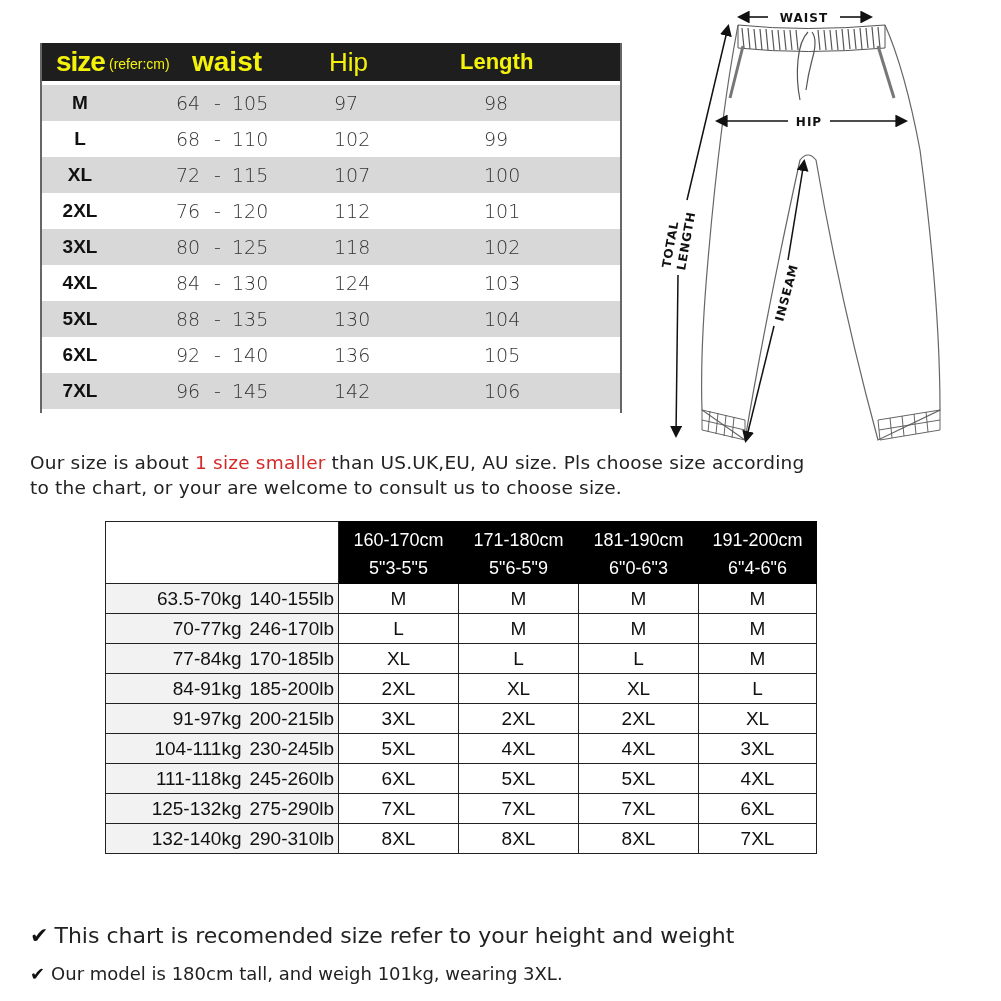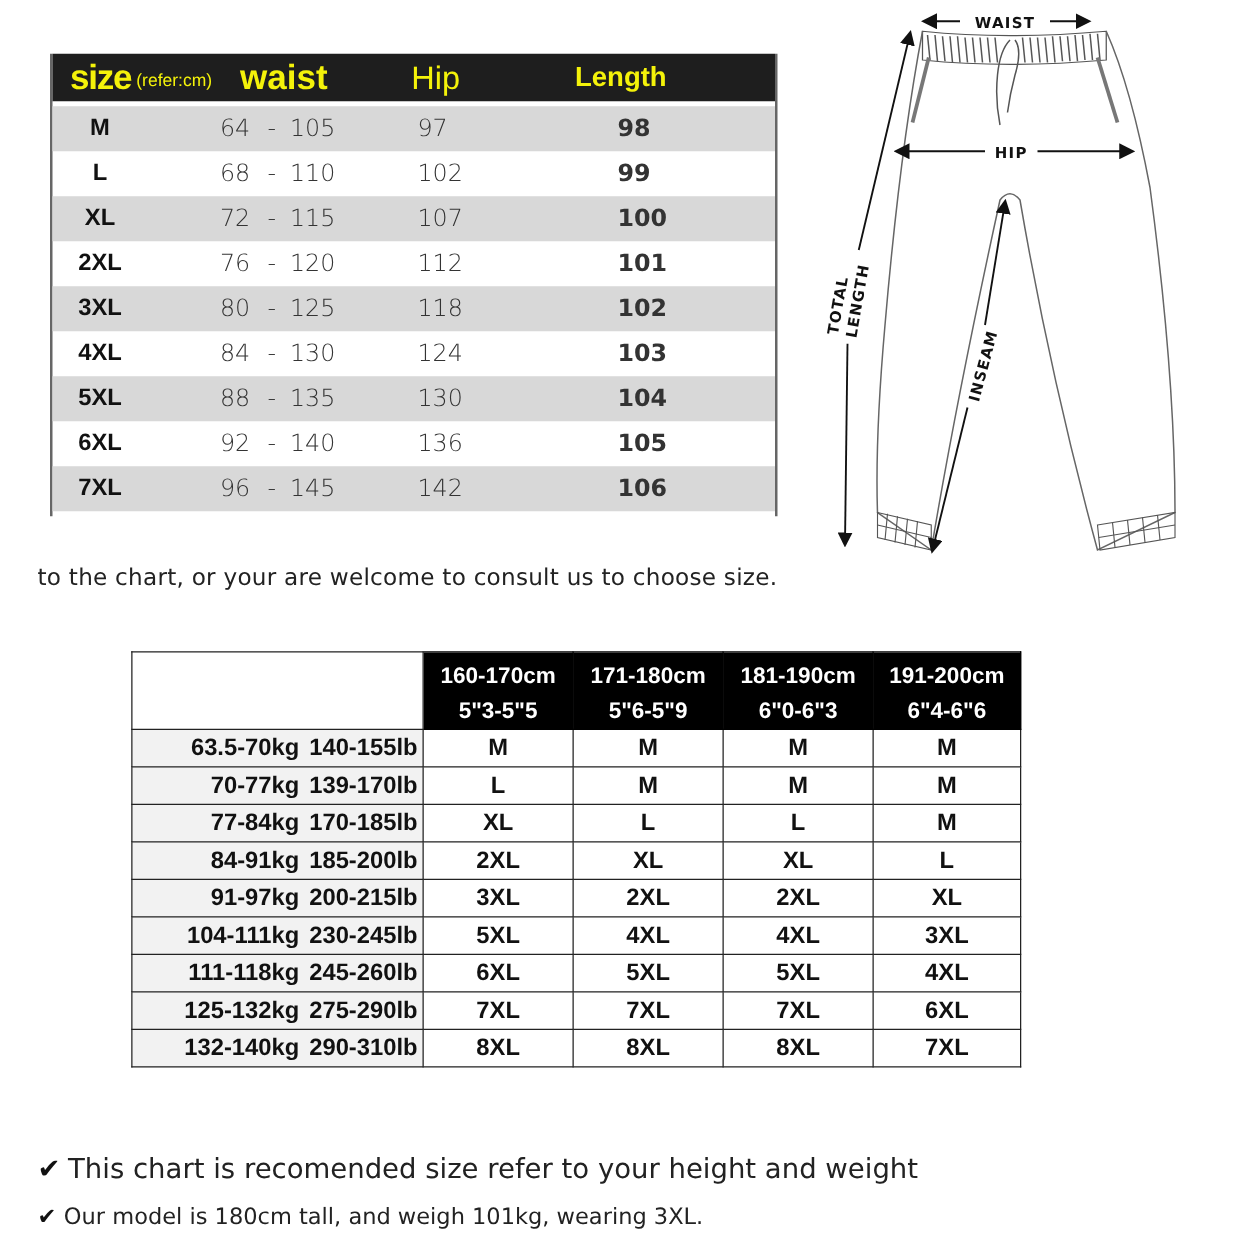--- a/index.html
+++ b/index.html
@@ -24,34 +24,34 @@
 
   #measure-table .rows { position: absolute; left: 0; top: 42px; width: 100%; }
   #measure-table .row { position: relative; height: 36px; }
   #measure-table .row.shade { background: #d8d8d8; }
   #measure-table .row span { position: absolute; top: 0; line-height: 36px; font-size: 19px; color: #333; font-family: "DejaVu Sans", sans-serif; font-weight: 300; }
   #measure-table .row .c-size { left: 0; width: 76px; text-align: center; font-weight: bold; color: #111; font-family: "Liberation Sans", sans-serif; font-size: 19px; }
   #measure-table .row .c-wmin { left: 134px; }
   #measure-table .row .c-dash { left: 172px; }
   #measure-table .row .c-wmax { left: 190px; }
   #measure-table .row .c-hip { left: 292px; }
-  #measure-table .row .c-len { left: 452px; font-weight: bold; }
+  #measure-table .row .c-len { left: 442px; }
 
   
   #pants-diagram { position: absolute; left: 640px; top: 0; width: 345px; height: 450px; }
   #pants-diagram svg { width: 100%; height: 100%; }
   .diag-label { font-family: "DejaVu Sans", sans-serif; font-weight: bold; font-size: 12px; fill: #111; letter-spacing: 1px; }
 
   
   #size-note { position: absolute; left: 30px; top: 450px; width: 900px; font-family: "DejaVu Sans", sans-serif; font-size: 18.5px; line-height: 25px; color: #222; letter-spacing: 0.2px; }
   #size-note .red { color: #d42a2a; }
 
   
   #hw-table { position: absolute; left: 105px; top: 521px; border-collapse: collapse; }
-  #hw-table td, #hw-table th { border: 1.5px solid #222; font-weight: bold; font-size: 19px; text-align: center; padding: 0; }
+  #hw-table td, #hw-table th { border: 1.5px solid #222; font-weight: normal; font-size: 19px; text-align: center; padding: 0; }
   #hw-table .corner { width: 233px; height: 62px; background: #fff; }
   #hw-table th.hcol { background: #000; color: #fff; height: 62px; border-color: #000; font-size: 18px; line-height: 28px; vertical-align: middle; padding-top: 2px; }
   #hw-table th.hcol .l1 { display: block; white-space: nowrap; }
   #hw-table th.hcol .l2 { display: block; }
   #hw-table td.wt { background: #f2f2f2; text-align: right; padding-right: 4px; height: 30px; font-size: 19px; white-space: nowrap; }
   #hw-table td.wt .kg { display: inline-block; }
   #hw-table td.wt .lb { display: inline-block; margin-left: 8px; }
   #hw-table td.sz { width: 120px; height: 30px; background: #fff; }
   #hw-table td.sz.w4 { width: 118px; }
 
@@ -220,20 +220,23 @@
 
     <line x1="148" y1="260" x2="164" y2="162" stroke="#111" stroke-width="1.5" marker-end="url(#ah)"></line>
     <line x1="134" y1="326" x2="106" y2="440" stroke="#111" stroke-width="1.5" marker-end="url(#ah)"></line>
     <g transform="translate(143,322) rotate(-75)">
       <text class="diag-label" x="0" y="0">INSEAM</text>
     </g>
   </svg>
 </div>
 
 <div id="size-note">
+  <div>
+    <span>Our size is about </span><span class="red">1 size smaller</span><span> than US.UK,EU, AU size. Pls choose size according</span>
+  </div>
   <div>to the chart, or your are welcome to consult us to choose size.</div>
 </div>
 
 <table id="hw-table">
   <thead>
     <tr id="hw-head">
       <th class="corner"></th>
     <th class="hcol">
           <span class="l1">160-170cm</span>
           <span class="l2">5"3-5"5</span>
@@ -254,21 +257,21 @@
   </thead>
   <tbody id="hw-body">
       <tr>
         <td class="wt"><span class="kg">63.5-70kg</span><span class="lb">140-155lb</span></td>
         <td class="sz">M</td>
         <td class="sz">M</td>
         <td class="sz">M</td>
         <td class="sz w4">M</td>
       </tr>
       <tr>
-        <td class="wt"><span class="kg">70-77kg</span><span class="lb">139-170lb</span></td>
+        <td class="wt"><span class="kg">70-77kg</span><span class="lb">246-170lb</span></td>
         <td class="sz">L</td>
         <td class="sz">M</td>
         <td class="sz">M</td>
         <td class="sz w4">M</td>
       </tr>
       <tr>
         <td class="wt"><span class="kg">77-84kg</span><span class="lb">170-185lb</span></td>
         <td class="sz">XL</td>
         <td class="sz">L</td>
         <td class="sz">L</td>

